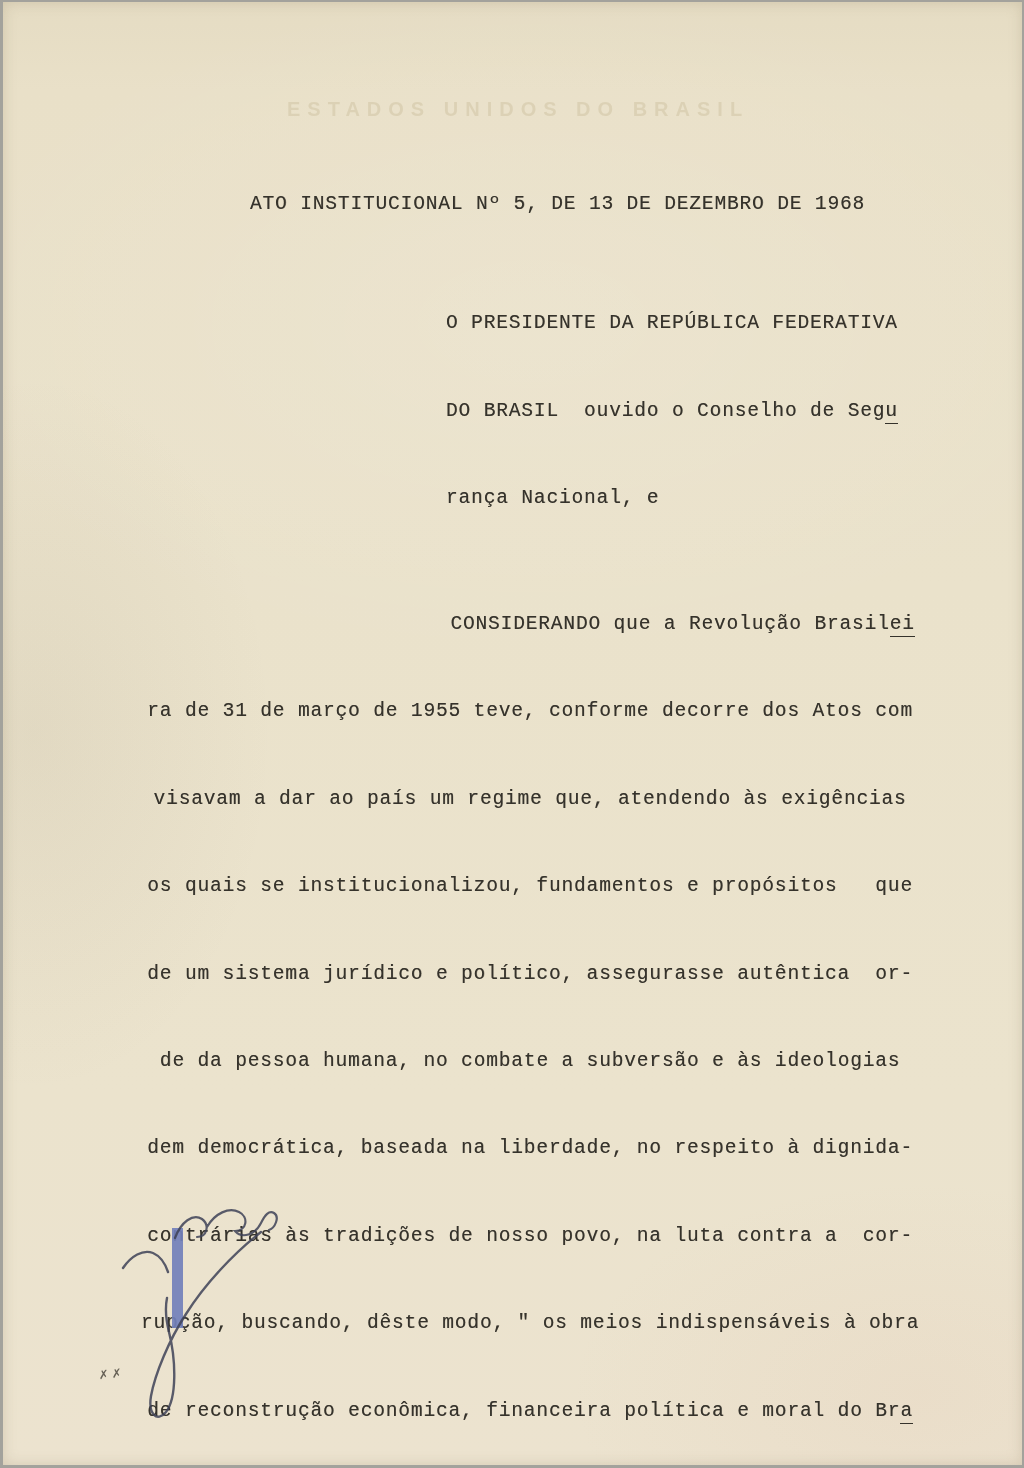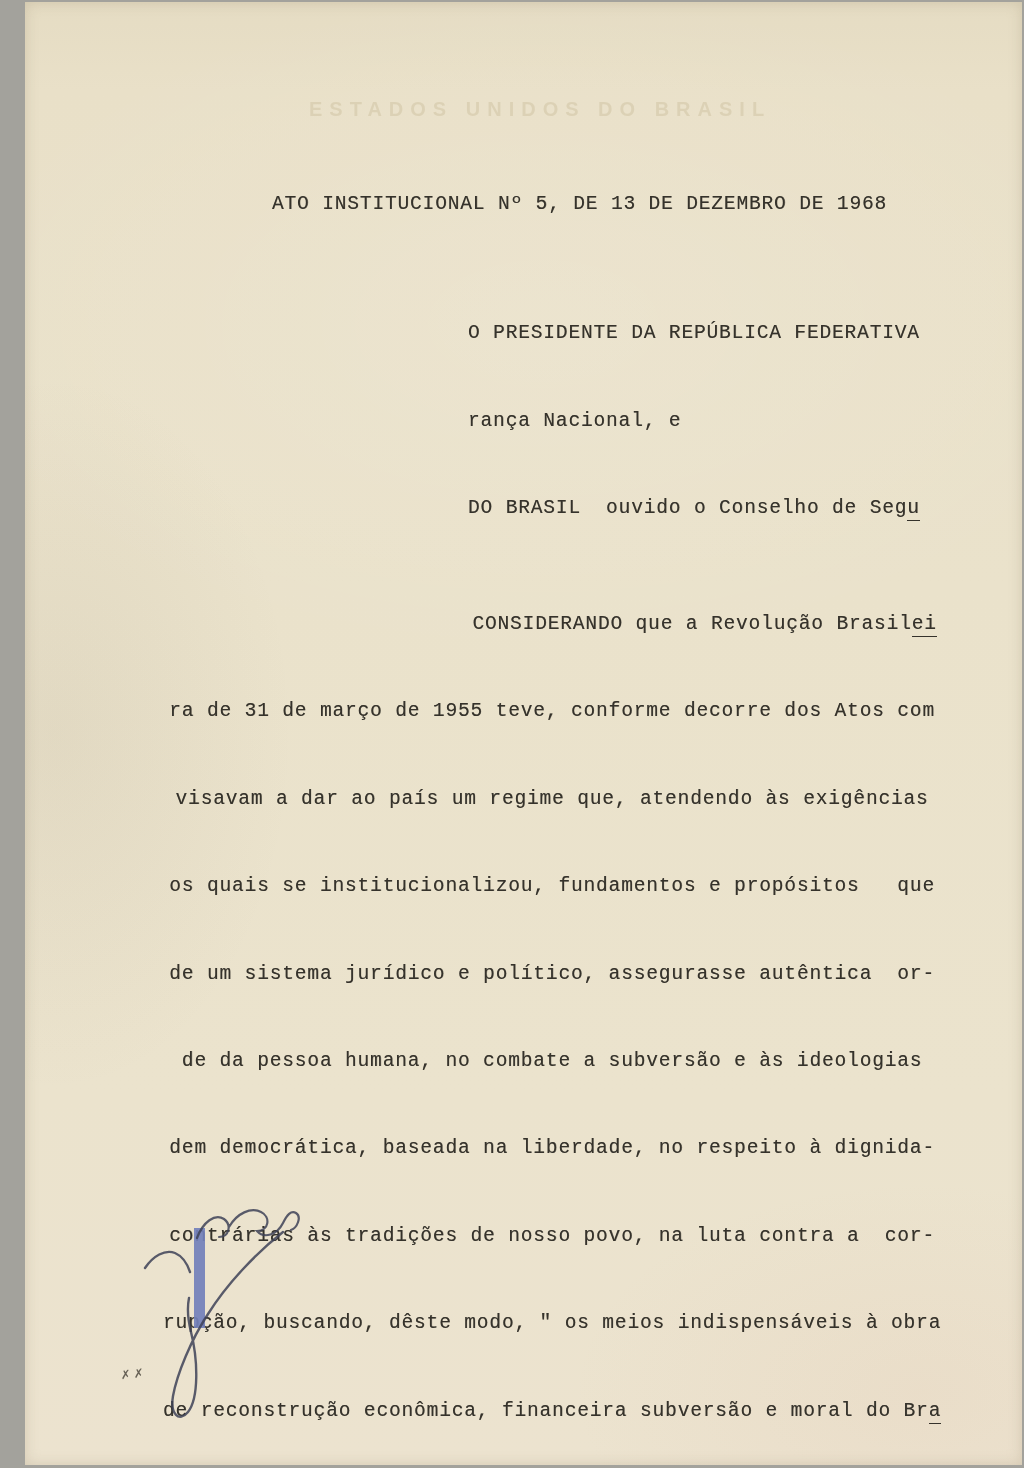--- a/index.html
+++ b/index.html
@@ -12,21 +12,20 @@
   }
   .paper {
     position: absolute;
     left: 3px; top: 2px; right: 2px; bottom: 3px;
     background:
       radial-gradient(ellipse 900px 500px at 52% 22%, rgba(255,255,255,0.10), rgba(255,255,255,0) 70%),
       radial-gradient(ellipse 500px 300px at 90% 95%, rgba(215,170,150,0.10), rgba(215,170,150,0) 70%),
       radial-gradient(ellipse 400px 600px at 3% 50%, rgba(120,105,80,0.08), rgba(120,105,80,0) 60%),
       linear-gradient(180deg, #e5dcc3 0%, #e9e0c8 6%, #eae2cb 40%, #ebe3cd 75%, #ece3cf 100%);
     box-shadow: inset 0 0 14px rgba(140,125,95,0.25);
-    margin-left: 22px;
   }
   .watermark {
     position: absolute;
     left: 284px; top: 96px;
     font-family: "Liberation Sans", sans-serif;
     font-weight: bold;
     font-size: 20px;
     letter-spacing: 7px;
     color: #cfc3a2;
     opacity: 0.5;
@@ -41,21 +40,21 @@
     white-space: pre;
     text-shadow: 0.3px 0.4px 0.6px rgba(52,49,42,0.5);
   }
   .title {
     position: absolute;
     left: 247px; top: 190px;
     line-height: 24px;
   }
   .opening {
     position: absolute;
-    left: 443px; top: 266px;
+    left: 443px; top: 256px;
   }
   .opening .line { line-height: 43.6px; }
   .bodytext {
     position: absolute;
     left: 138px; top: 557px;
   }
   .bodytext .line { line-height: 43.4px; text-align: center; }
   .bodytext .line.indented { padding-left: 305px; }
   .u {
     border-bottom: 1.7px solid #35322b;
@@ -80,35 +79,35 @@
 <body>
 
 <div class="paper">
 
   <div class="watermark">ESTADOS UNIDOS DO BRASIL</div>
 
   <div class="typed title">ATO INSTITUCIONAL Nº 5, DE 13 DE DEZEMBRO DE 1968</div>
 
   <div class="typed opening">
     <div class="line"><span>O PRESIDENTE DA REPÚBLICA FEDERATIVA</span><span class="u"></span></div>
+    <div class="line"><span>DO BRASIL  ouvido o Conselho de Seg</span><span class="u">u</span></div>
     <div class="line"><span>rança Nacional, e</span><span class="u"></span></div>
-    <div class="line"><span>DO BRASIL  ouvido o Conselho de Seg</span><span class="u">u</span></div>
   </div>
 
   <div class="typed bodytext">
     <div class="line indented"><span>CONSIDERANDO que a Revolução Brasil</span><span class="u">ei</span></div>
     <div class="line"><span>ra de 31 de março de 1955 teve, conforme decorre dos Atos com</span><span class="u"></span></div>
     <div class="line"><span>visavam a dar ao país um regime que, atendendo às exigências</span><span class="u"></span></div>
     <div class="line"><span>os quais se institucionalizou, fundamentos e propósitos   que</span><span class="u"></span></div>
     <div class="line"><span>de um sistema jurídico e político, assegurasse autêntica  or-</span><span class="u"></span></div>
     <div class="line"><span>de da pessoa humana, no combate a subversão e às ideologias</span><span class="u"></span></div>
     <div class="line"><span>dem democrática, baseada na liberdade, no respeito à dignida-</span><span class="u"></span></div>
     <div class="line"><span>contrárias às tradições de nosso povo, na luta contra a  cor-</span><span class="u"></span></div>
     <div class="line"><span>rupção, buscando, dêste modo, " os meios indispensáveis à obra</span><span class="u"></span></div>
-    <div class="line"><span>de reconstrução econômica, financeira subversão e moral do Br</span><span class="u">a</span></div>
+    <div class="line"><span>de reconstrução econômica, financeira política e moral do Br</span><span class="u">a</span></div>
     
     
     
     
     
   </div>
 
   <div class="signature-wrap">
     <svg width="190" height="228" viewBox="0 0 190 228">
 

